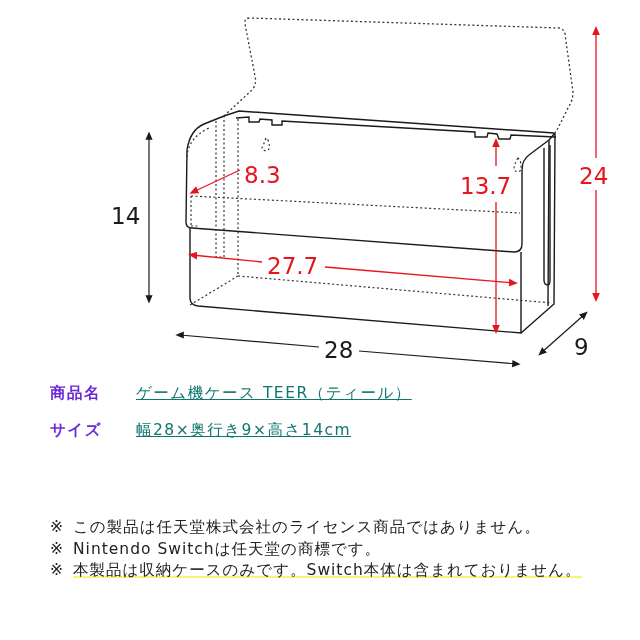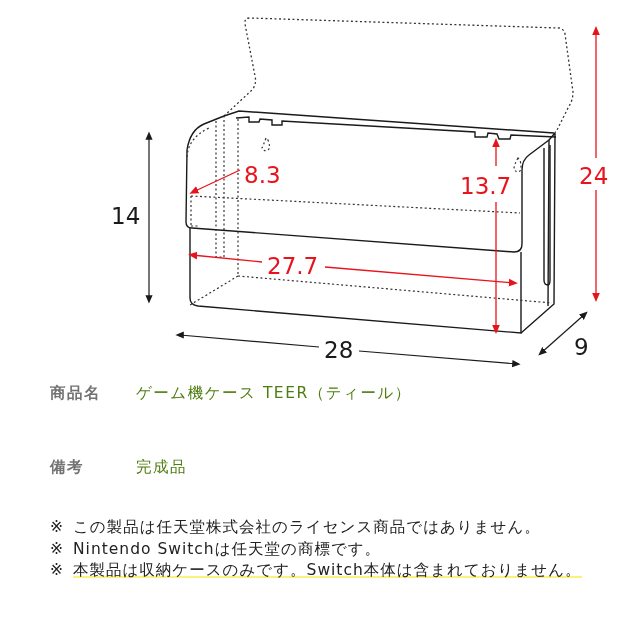--- a/index.html
+++ b/index.html
@@ -4,22 +4,22 @@
 <style>
   html, body { margin:0; padding:0; background:#ffffff; }
   body { width:640px; height:640px; position:relative; overflow:hidden;
          font-family:"DejaVu Sans", "Liberation Sans", sans-serif; color:#222; }
   .diagram { position:absolute; left:0; top:0; width:640px; height:370px;padding-left:44px; }
   .diagram svg { width:640px; height:370px; display:block; }
   .dim-red { fill:#e8141c; font-family:"DejaVu Sans", sans-serif; font-size:23px; }
   .dim-black { fill:#1a1a1a; font-family:"DejaVu Sans", sans-serif; font-size:23px; }
   .specs { position:absolute; left:50px; top:375px; width:560px; }
   .spec-row { display:flex; height:37px; align-items:center; font-size:15.5px; letter-spacing:1.5px; }
-  .spec-label { width:86px; font-weight:bold; color:#737373; }
-  .spec-value { color:#4d7c0f; }
+  .spec-label { width:86px; font-weight:bold; color:#6d28d9; }
+  .spec-value { color:#0f766e;text-decoration:underline; }
   .notes { position:absolute; left:50px; top:517px; width:570px; font-size:15.5px; line-height:21.5px; color:#222; letter-spacing:1px; }
   .note { display:flex; }
   .note-mark { width:23px; flex:none; }
   .note-text { flex:1; }
   .hl { background:linear-gradient(transparent 82%, #fbf27a 82%, #fbf27a 96%, transparent 96%);margin-top:42px; }
 </style>
 </head>
 <body>
 
 <div class="diagram">
@@ -91,24 +91,24 @@
     <text class="dim-black" x="530" y="355">9</text>
   </svg>
 </div>
 
 <div class="specs">
   <div class="spec-row">
     <span class="spec-label">商品名</span>
     <span class="spec-value">ゲーム機ケース TEER（ティール）</span>
   </div>
   <div class="spec-row">
+    <span class="spec-label">サイズ</span>
+    <span class="spec-value">幅28×奥行き9×高さ14cm</span>
   </div>
   <div class="spec-row">
-    <span class="spec-label">備考</span>
-    <span class="spec-value">完成品</span>
   </div>
 </div>
 
 <div class="notes">
   <div class="note">
     <span class="note-mark">※</span>
     <span class="note-text">この製品は任天堂株式会社のライセンス商品ではありません。</span>
   </div>
   <div class="note">
     <span class="note-mark">※</span>

